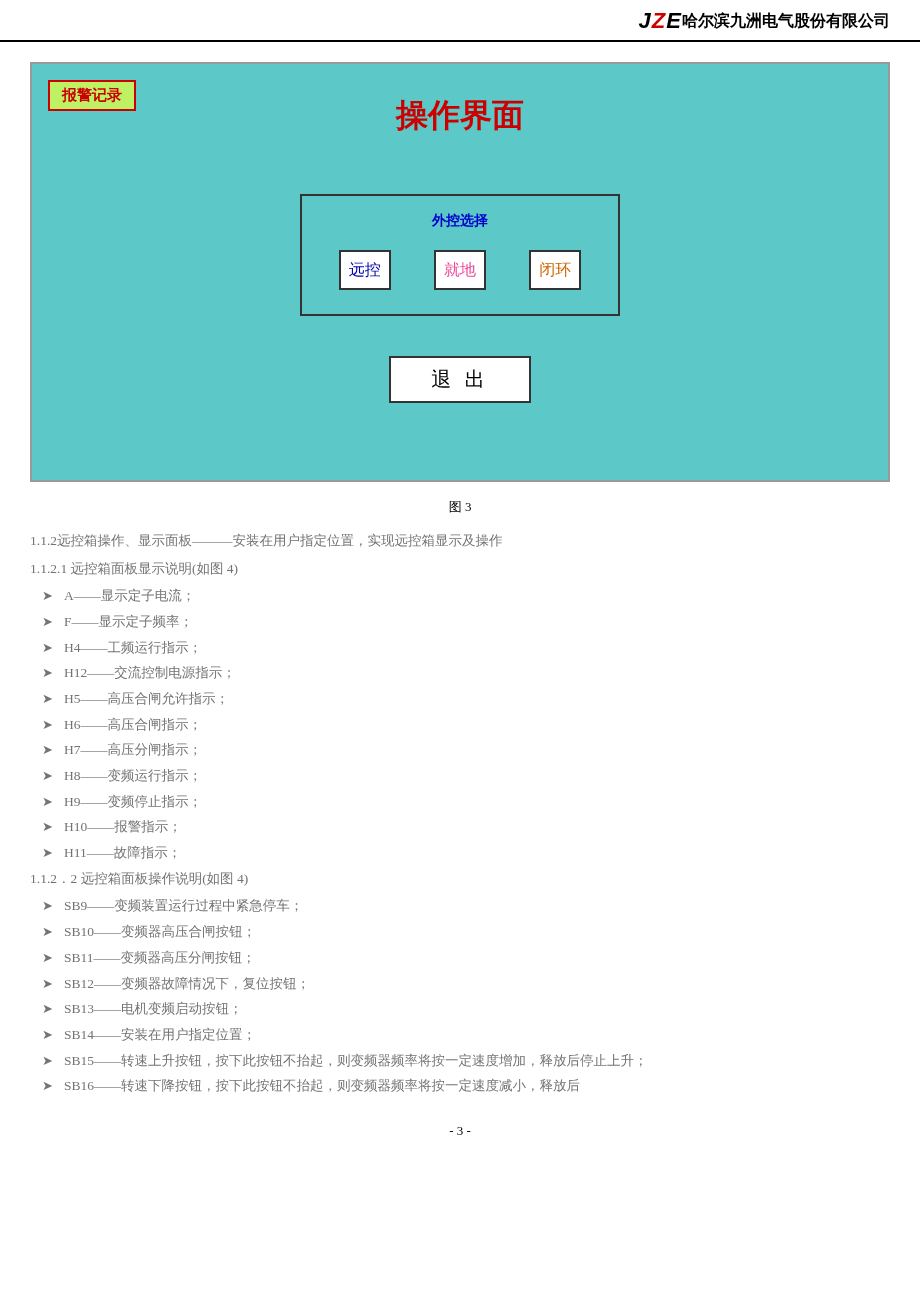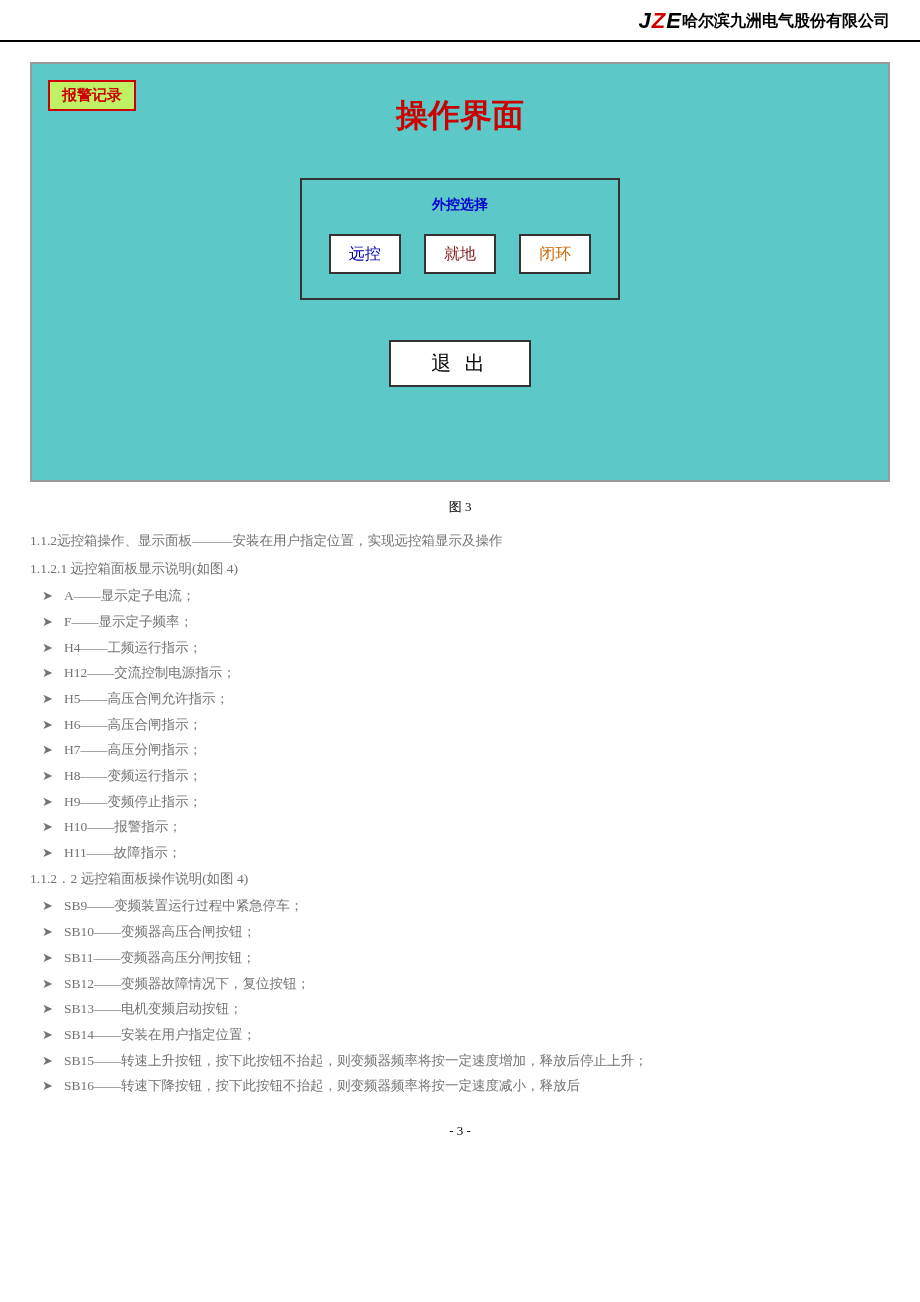--- a/index.html
+++ b/index.html
@@ -73,21 +73,21 @@
     }
 
     
     .operation-title {
       text-align: center;
       font-size: 32px;
       font-weight: bold;
       color: #c00;
       font-family: "SimHei", sans-serif;
       margin-top: 10px;
-      margin-bottom: 40px;
+      margin-bottom: 56px;
     }
 
     
     .control-box {
       border: 2px solid #333;
       background: #5cc8c8;
       width: 320px;
       margin: 0 auto 40px auto;
       padding: 16px 20px 24px 20px;
     }
@@ -100,32 +100,32 @@
       margin-bottom: 20px;
     }
     .control-buttons {
       display: flex;
       justify-content: space-around;
       gap: 10px;
     }
     .ctrl-btn {
       background: #fff;
       border: 2px solid #333;
-      width: 72px;
+      width: 52px;
       height: 40px;
       font-size: 16px;
       font-family: "SimHei", sans-serif;
       cursor: pointer;
       display: flex;
       align-items: center;
       justify-content: center;
       text-align: center;
     }
     .ctrl-btn.remote { color: #00a; }
-    .ctrl-btn.local { color: #7f1d1d; }
+    .ctrl-btn.local { color: #ec4899; }
     .ctrl-btn.closed { color: #c60; }
 
     
     .exit-btn-wrap {
       text-align: center;
       margin-top: 10px;
     }
     .exit-btn {
       background: #fff;
       border: 2px solid #333;

